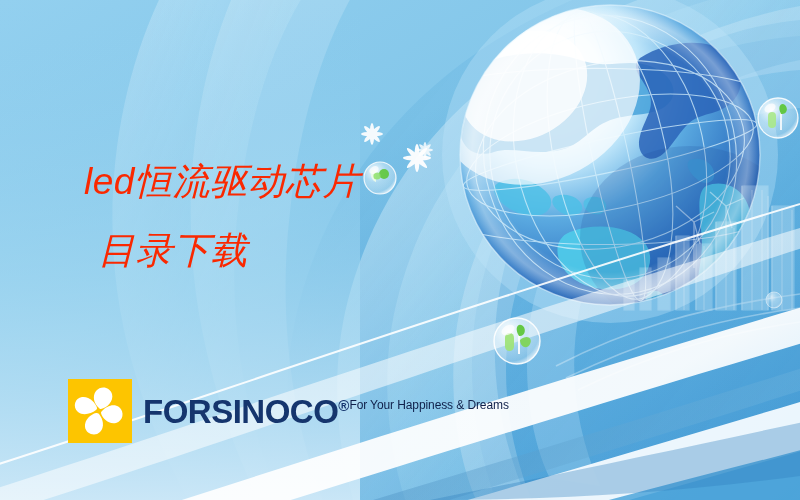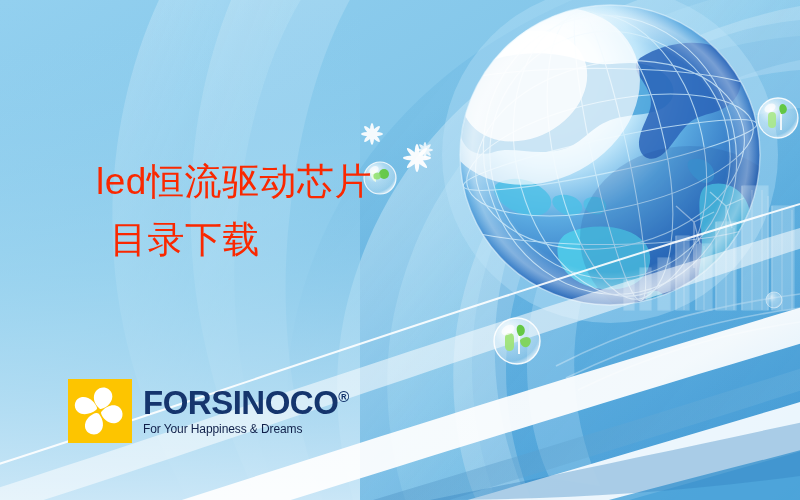--- a/index.html
+++ b/index.html
@@ -19,36 +19,37 @@
     position: absolute;
     inset: 0;
     width: 100%;
     height: 100%;
   }
   #bg-svg { z-index: 1; }
 
   
   #headline {
     position: absolute;
-    left: 96px;
+    left: 84px;
     top: 163px;
     z-index: 40;
     line-height: 1.0;
     white-space: nowrap;
+    font-style: italic;
   }
   .headline-line {
     color: #fa2800;
     font-family: "Liberation Sans", "DejaVu Sans", sans-serif;
     font-size: 37px;
     font-weight: 400;
     letter-spacing: 0.5px;
     display: block;
   }
   #headline-line-1 { margin-left: 0px; }
-  #headline-line-2 { margin-left: 14px; margin-top: 21px; }
+  #headline-line-2 { margin-left: 14px; margin-top: 32px; }
 
   
   #logo {
     position: absolute;
     left: 68px;
     top: 379px;
     z-index: 45;
     display: flex;
     align-items: center;
   }
@@ -56,21 +57,20 @@
     width: 64px;
     height: 64px;
     background: #fdc500;
     flex: 0 0 auto;
     position: relative;
   }
   #logo-mark svg { display: block; }
   #logo-text {
     margin-left: 11px;
     display: flex;
-    flex-direction: column;
   }
   #logo-wordmark {
     font-family: "Liberation Sans", sans-serif;
     font-size: 33px;
     font-weight: bold;
     color: #15356d;
     letter-spacing: -0.5px;
     line-height: 1.0;
     white-space: nowrap;
   }

